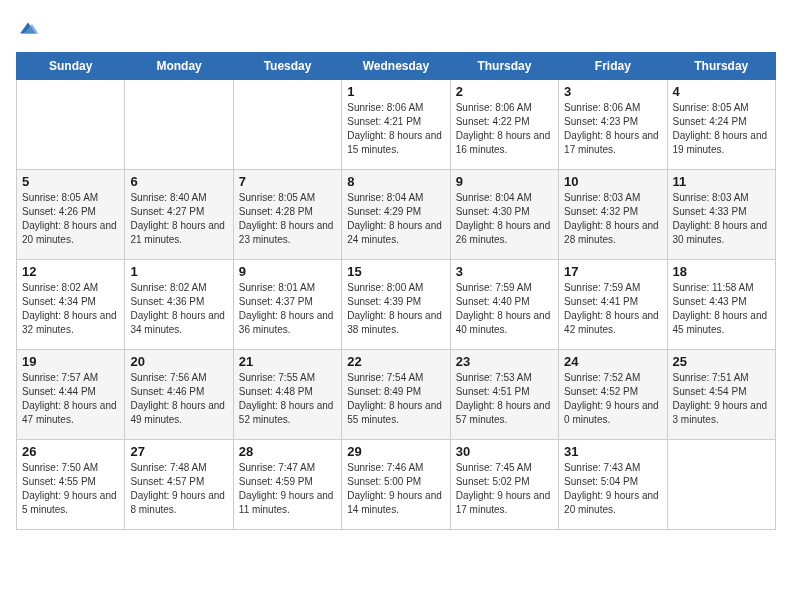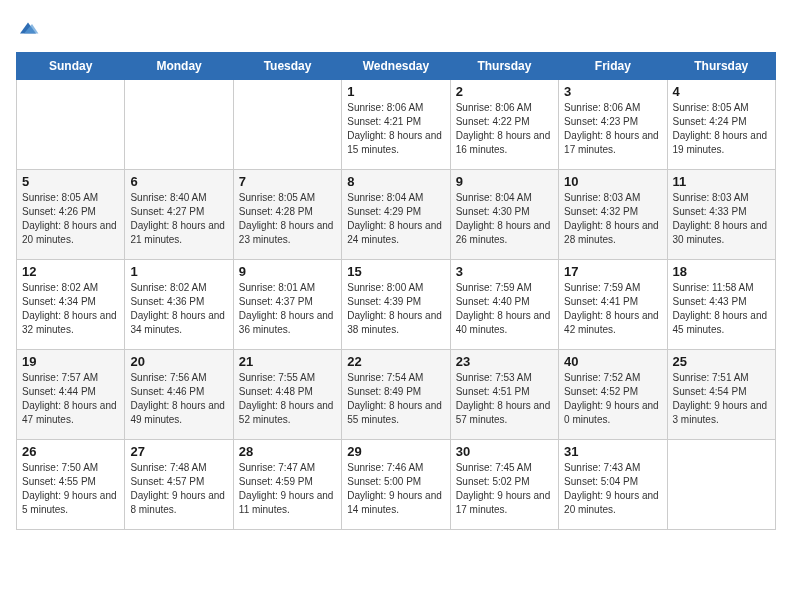--- a/index.html
+++ b/index.html
@@ -286,21 +286,21 @@
 and 55 minutes.</div>
         </td>
         <td>
           <div class="day-number">23</div>
           <div class="day-detail">Sunrise: 7:53 AM
 Sunset: 4:51 PM
 Daylight: 8 hours
 and 57 minutes.</div>
         </td>
         <td>
-          <div class="day-number">40</div>
+          <div class="day-number">24</div>
           <div class="day-detail">Sunrise: 7:52 AM
 Sunset: 4:52 PM
 Daylight: 9 hours
 and 0 minutes.</div>
         </td>
         <td>
           <div class="day-number">25</div>
           <div class="day-detail">Sunrise: 7:51 AM
 Sunset: 4:54 PM
 Daylight: 9 hours

